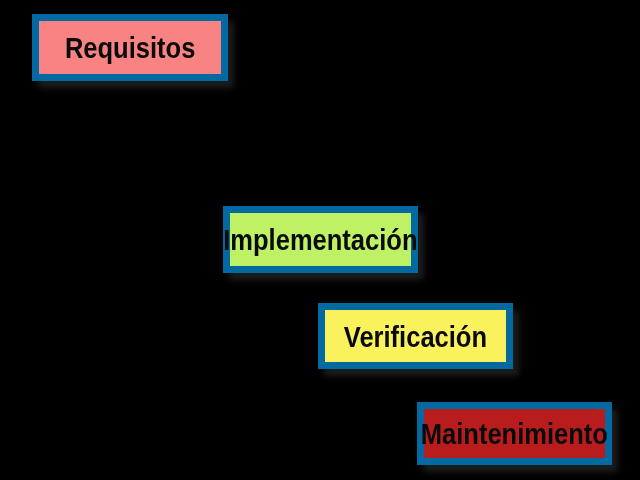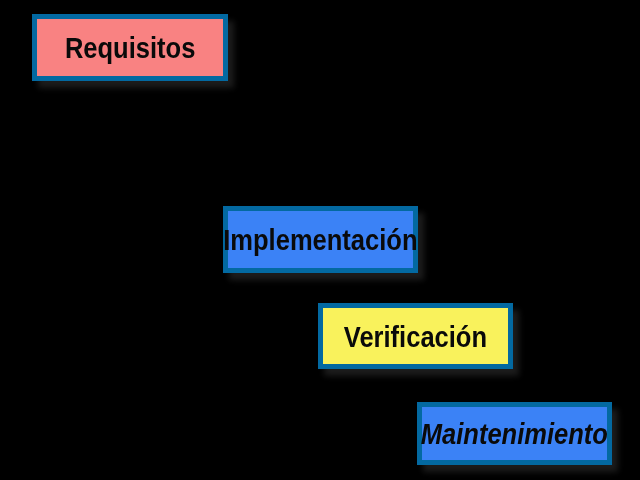--- a/index.html
+++ b/index.html
@@ -15,21 +15,21 @@
     position: relative;
     width: 640px;
     height: 480px;
     background: #000;
     font-family: "Liberation Sans", sans-serif;
   }
 
   .step {
     position: absolute;
     box-sizing: border-box;
-    border: 5px solid #0369a1;
+    border: 7px solid #0369a1;
     box-shadow: 6px 7px 6px #1c1c1c;
     display: flex;
     align-items: center;
     justify-content: center;
     overflow: visible;
   }
 
   .step .label {
     font-size: 29px;
     font-weight: 700;
@@ -51,25 +51,25 @@
 </head>
 <body>
 
 <div class="canvas">
 
   <div class="step step-0" style="background-color: rgb(249, 130, 130);">
     <span class="label">Requisitos</span>
   </div>
 
 
-  <div class="step step-2" style="background-color: #3b82f6;">
+  <div class="step step-2" style="background-color: #bef264;">
     <span class="label">Implementación</span>
   </div>
 
   <div class="step step-3" style="background-color: rgb(249, 242, 92);">
     <span class="label">Verificación</span>
   </div>
 
-  <div class="step step-4" style="background-color: #3b82f6; font-style: italic;">
+  <div class="step step-4" style="background-color: #b91c1c;">
     <span class="label">Maintenimiento</span>
   </div>
 
 </div>
 
 </body></html>

